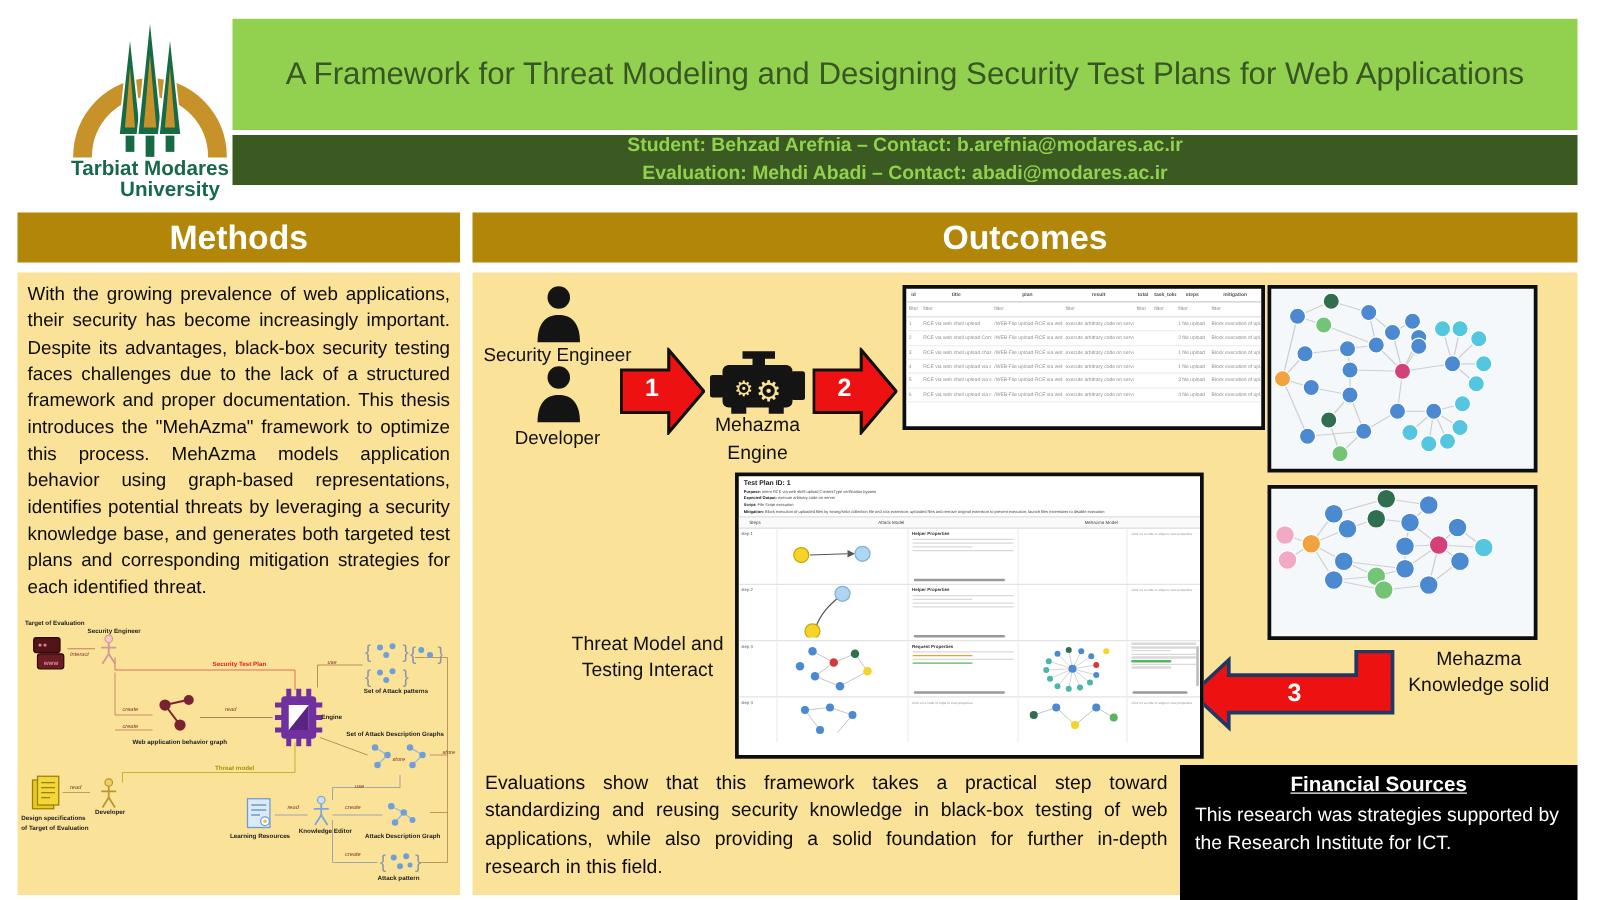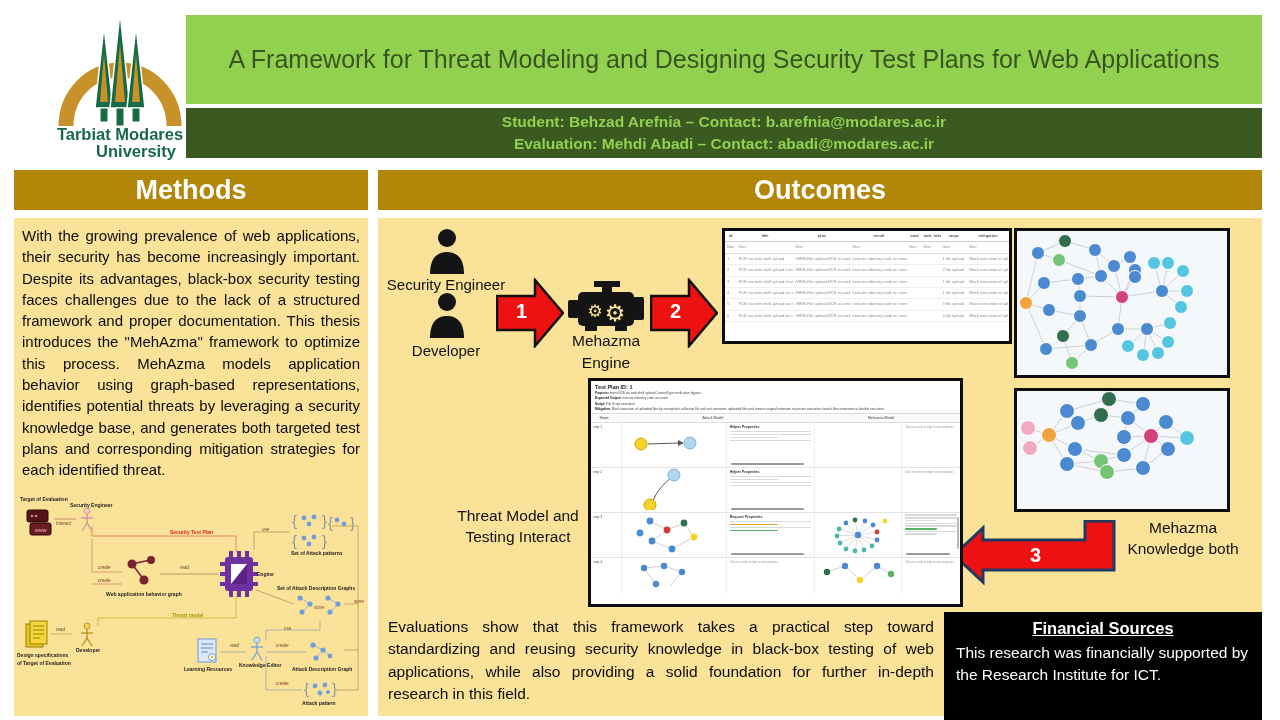--- a/index.html
+++ b/index.html
@@ -4,21 +4,21 @@
 <style>
   html,body{margin:0;padding:0;background:#fff;}
   body{width:1280px;height:720px;position:relative;overflow:hidden;
        font-family:"Liberation Sans","DejaVu Sans",sans-serif;color:#111;}
   .abs{position:absolute;}
 
   
   .title-banner{left:186px;top:15px;width:1076px;height:89px;background:#92d050;
     display:flex;align-items:center;justify-content:center;text-align:center;}
   .title-banner h1{margin:0;padding:0 30px;font-size:25px;line-height:1.3;font-weight:400;color:#375623;}
-  .contact-banner{left:186px;top:108px;width:1076px;height:50px;background:#3a5a22;
+  .contact-banner{left:186px;top:108px;width:1076px;height:40px;background:#3a5a22;
     display:flex;flex-direction:column;align-items:center;justify-content:center;}
   .contact-banner div{font-size:15.5px;font-weight:bold;color:#92d050;line-height:1.45;}
 
   
   .sec-head{height:40px;background:#b18609;display:flex;align-items:center;justify-content:center;}
   .sec-head span{color:#fff;font-weight:bold;font-size:27px;}
   #methods-head{left:14px;top:170px;width:354px;}
   #outcomes-head{left:378px;top:170px;width:884px;}
 
   
@@ -578,21 +578,21 @@
         <circle cx="107" cy="64" r="7.5" fill="#4b89d0" stroke="#ffffff" stroke-width="1"></circle>
         <circle cx="84" cy="70" r="7.5" fill="#74c476" stroke="#ffffff" stroke-width="1"></circle>
         <circle cx="50" cy="73" r="7.5" fill="#4b89d0" stroke="#ffffff" stroke-width="1"></circle>
         <circle cx="126" cy="77" r="7.5" fill="#4b89d0" stroke="#ffffff" stroke-width="1"></circle>
         <circle cx="90" cy="81" r="7.5" fill="#74c476" stroke="#ffffff" stroke-width="1"></circle>
       </svg>
   </div>
 
   <div class="cap" style="left:720px;top:300px;width:170px;">
     <div>Mehazma</div>
-    <div>Knowledge both</div>
+    <div>Knowledge solid</div>
   </div>
 
   <svg class="flow-arrow" style="left:574px;top:302px" width="165" height="66" viewBox="0 0 165 66">
     <polygon points="2,35 31,8 31,20 133,20 133,1 162,1 162,50 31,50 31,62" fill="#ee1111" stroke="#203864" stroke-width="3"></polygon>
   </svg>
   <div class="flow-num" style="left:652px;top:326px;">3</div>
 
   <div id="big-shot">
     <div id="tp-title">Test Plan ID: 1</div>
     <div id="tp-meta">
@@ -775,15 +775,15 @@
 
   <div class="cap" style="left:55px;top:288px;width:170px;">
     <div>Threat Model and</div>
     <div>Testing Interact</div>
   </div>
 
   <div id="summary">Evaluations show that this framework takes a practical step toward standardizing and reusing security knowledge in black-box testing of web applications, while also providing a solid foundation for further in-depth research in this field.</div>
 
   <div id="financial">
     <h2>Financial Sources</h2>
-    <p>This research was financially supported by the Research Institute for ICT.</p>
+    <p>This research was strategies supported by the Research Institute for ICT.</p>
   </div>
 </div>
 
 </body></html>

